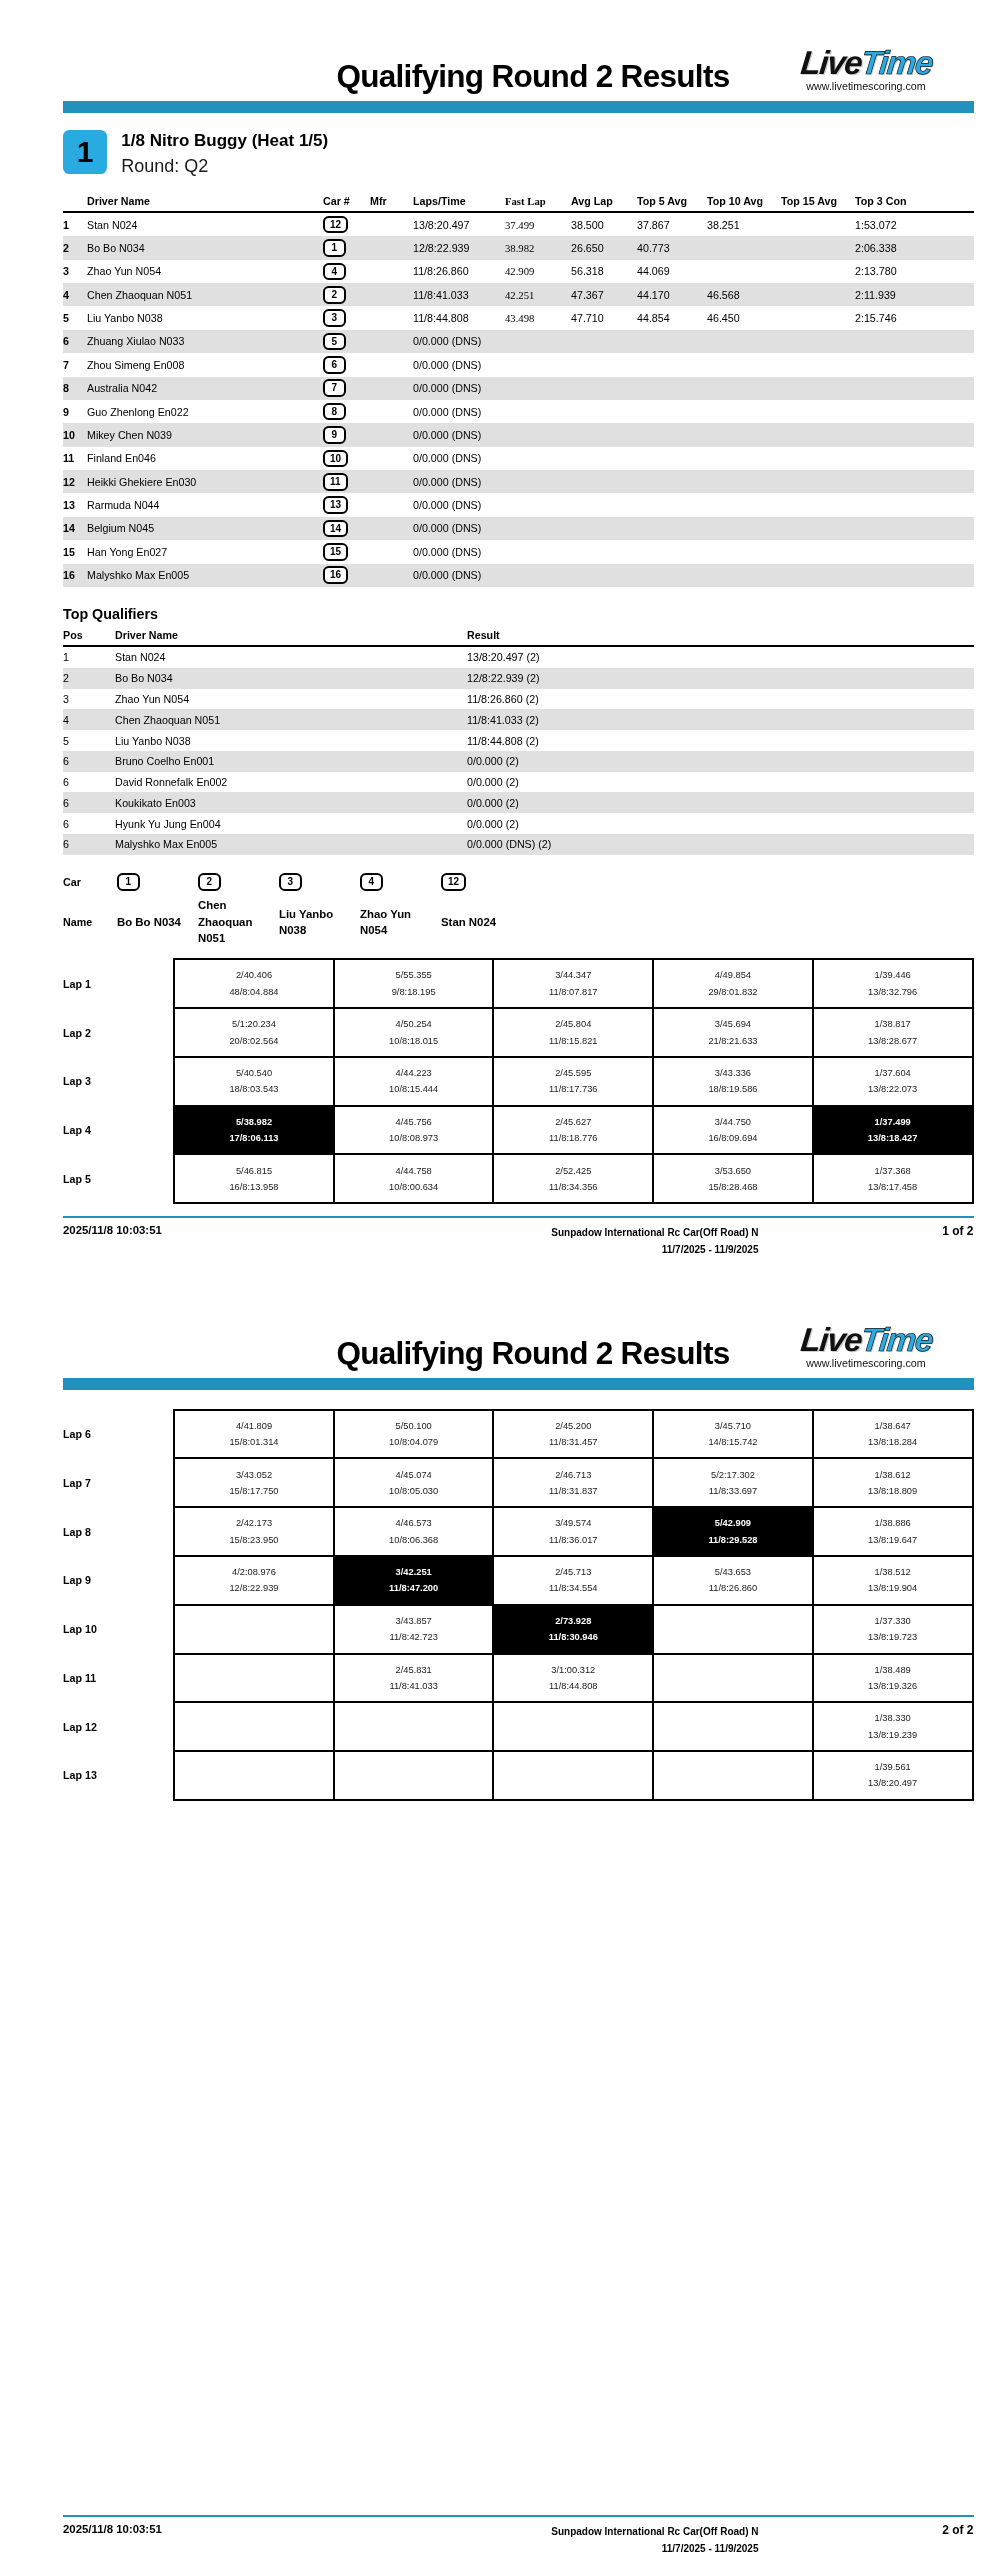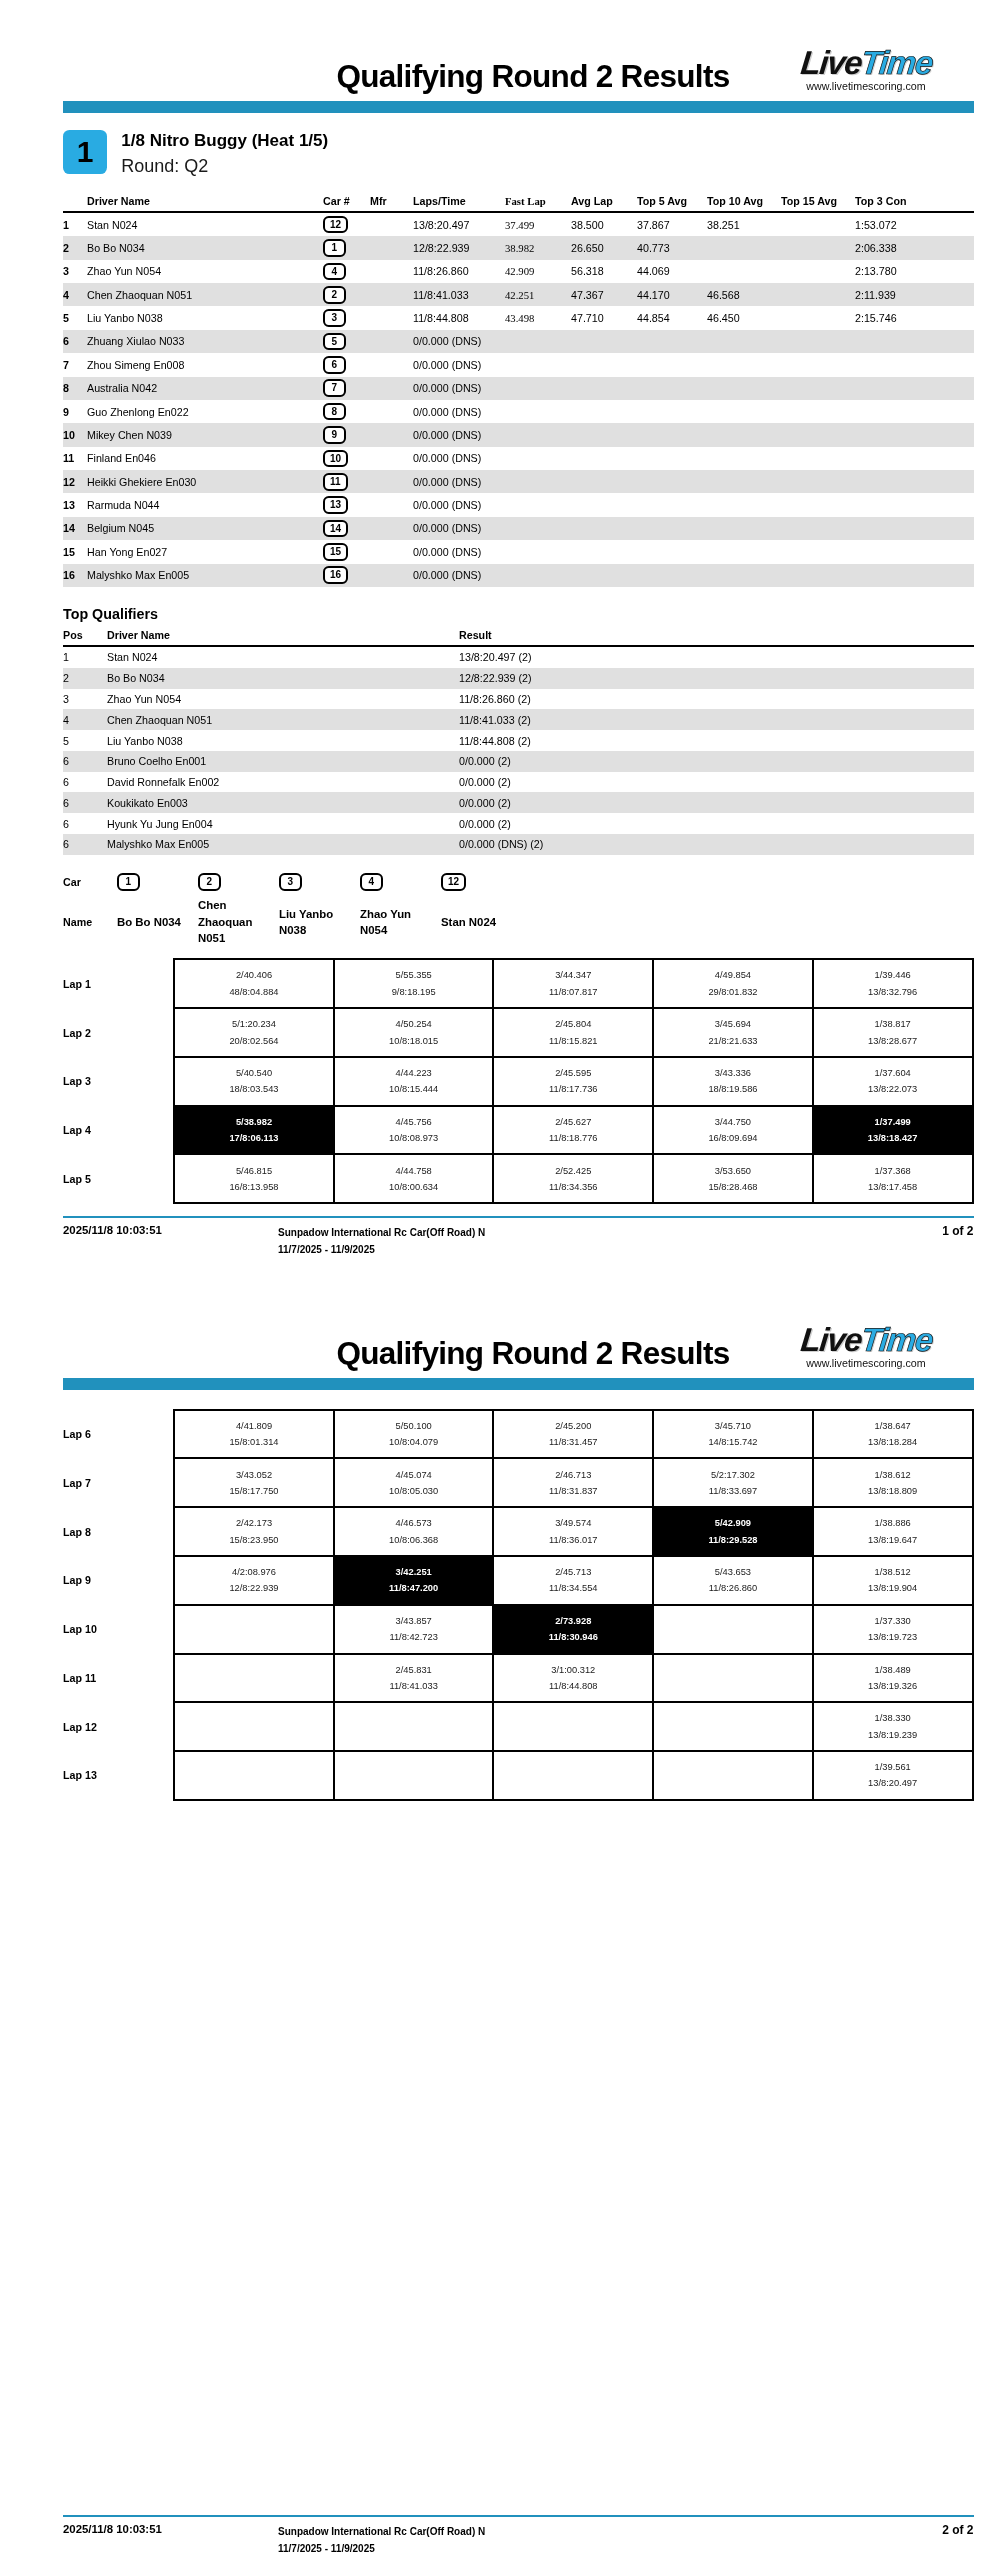--- a/index.html
+++ b/index.html
@@ -42,42 +42,42 @@
   .c-t15{width:74px;}
   .c-t3{width:auto;}
   .badge{display:inline-block;border:2.1px solid #000;border-radius:5.7px;padding:0px 5px;font-weight:bold;font-size:10px;line-height:13.6px;background:#fff;min-width:8.6px;text-align:center;}
 
   
   .section-heading{font-size:14.3px;font-weight:bold;margin:18.6px 0 4.3px;}
   .tqtable{width:100%;font-size:10.7px;table-layout:fixed;}
   .tqtable th{text-align:left;font-weight:bold;padding:3.6px 0;border-bottom:2.1px solid #000;}
   .tqtable td{padding:2.9px 0;height:15px;}
   .tqtable tr.alt{background:#e0e0e0;}
-  .tq-pos{width:44px;}
+  .tq-pos{width:52px;}
   .tq-name{width:352px;}
   .tq-result{width:auto;}
 
   
   .lap-head{margin-top:18.6px;font-size:11.4px;}
   .lap-head-row{display:flex;align-items:center;}
   .lap-head-label{width:54px;font-weight:bold;font-size:10.7px;}
   .lap-head-col{width:81px;}
   .lap-head-row.names{margin-top:6.4px;}
   .lap-name{font-weight:bold;width:68px;line-height:1.45;}
 
   
   .laptable{margin-top:11.4px;font-size:9.3px;}
   .lap-label{width:54px;border:none;font-weight:bold;font-size:10.7px;text-align:left;vertical-align:middle;padding:0;}
   .lap-cell{width:77px;height:44px;border:2.1px solid #000;text-align:center;line-height:1.75;padding:1.4px 0;color:#1a1a1a;background:#fff;}
   .lap-cell.hl{background:#000;color:#fff;font-weight:bold;}
 
   
   .footer{margin-top:auto;border-top:2.9px solid #2191bd;padding-top:6.4px;display:flex;align-items:flex-start;margin-bottom:18.6px;}
   .f-left{font-weight:bold;font-size:11.4px;width:215px;}
-  .f-center{flex:1;text-align:left;font-weight:bold;font-size:10px;line-height:1.7;}
+  .f-center{flex:1;text-align:right;font-weight:bold;font-size:10px;line-height:1.7;}
   .f-right{width:215px;text-align:right;font-size:12px;font-weight:bold;}
   .p2-spacer{height:7.2px;}
 </style>
 </head>
 <body>
 
 <div class="canvas">
 
   <section class="page page-1">
     <header class="doc-header">

